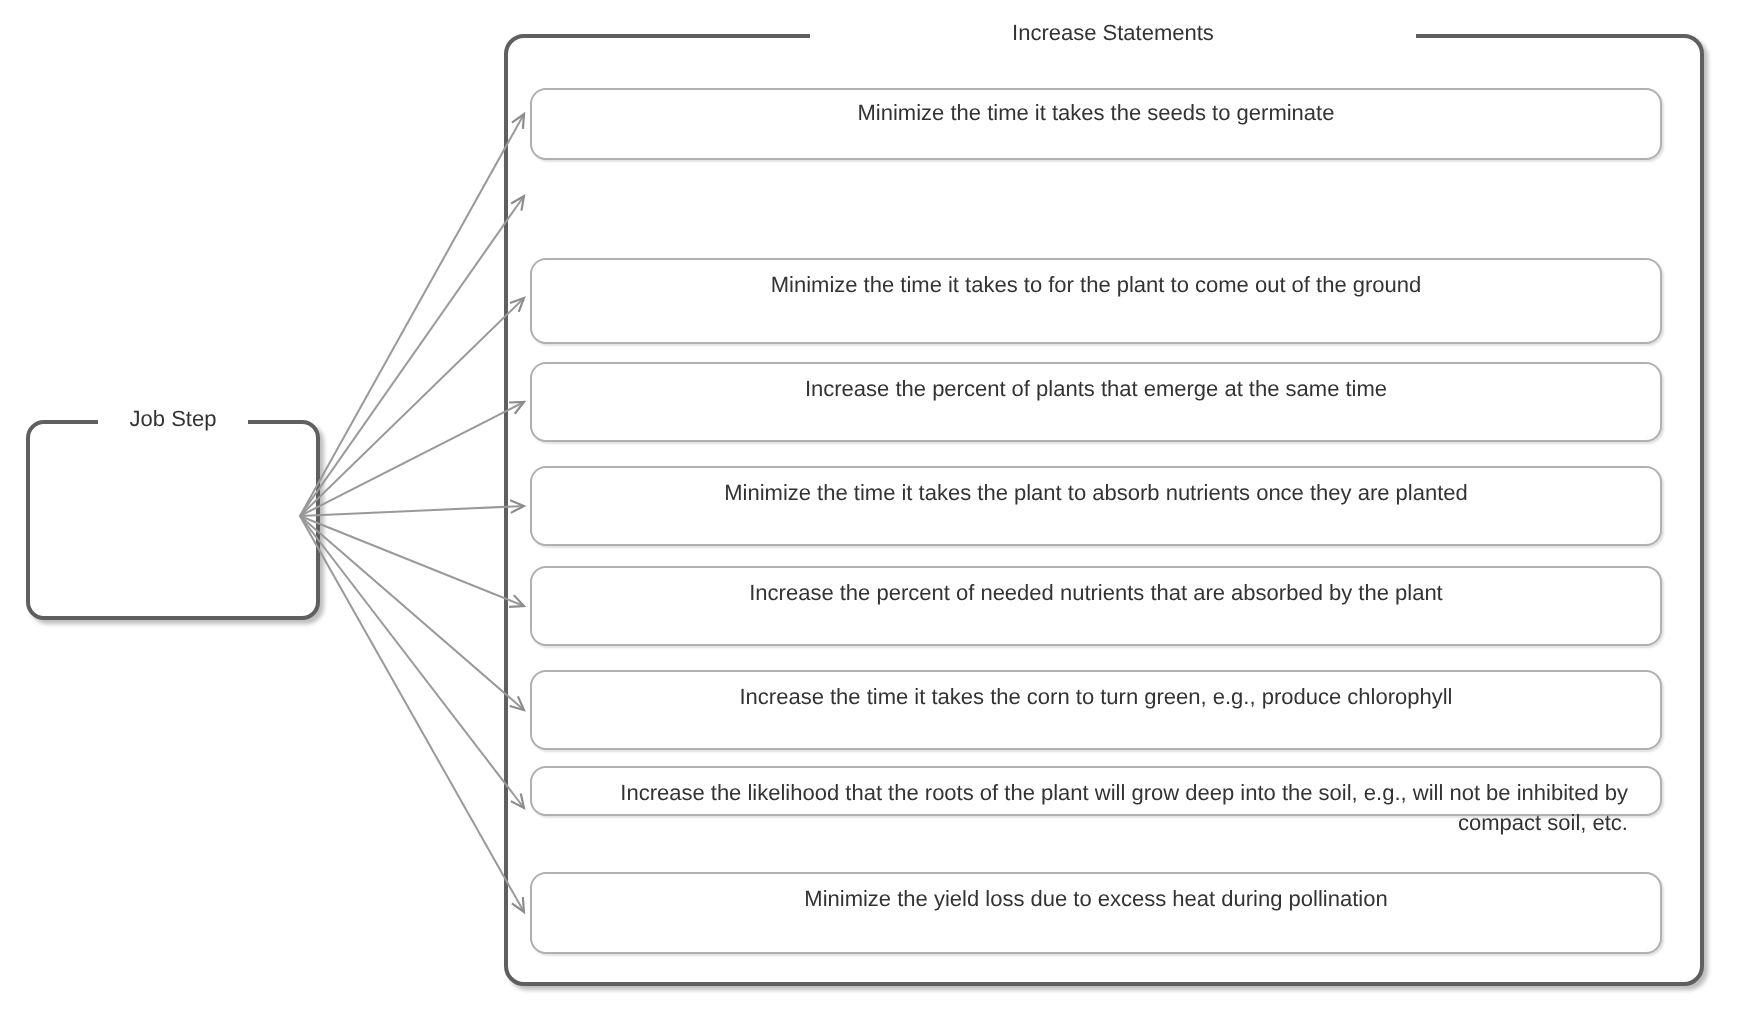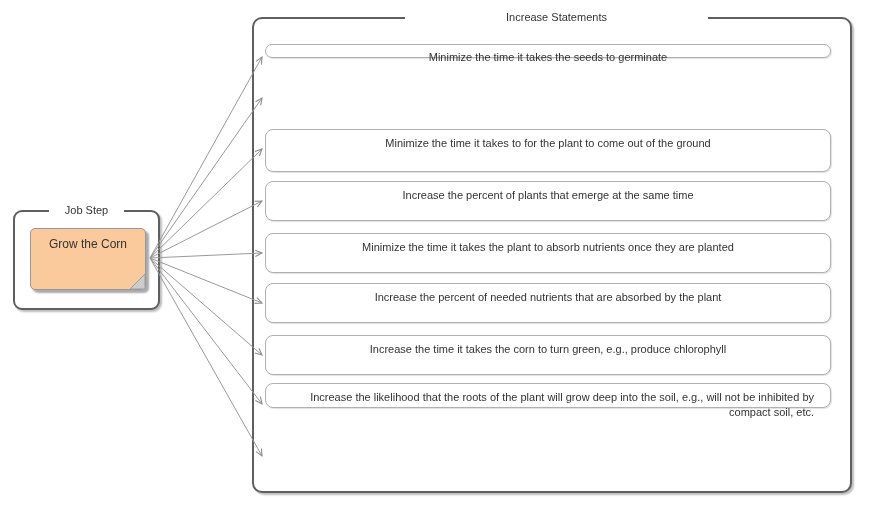--- a/index.html
+++ b/index.html
@@ -30,21 +30,21 @@
     padding-top:8px;text-align:center;font-size:12px;line-height:14px;color:#333;
   }
   .note-fold{position:absolute;right:0;bottom:0;width:15px;height:15px;display:block;}
   
   .stmt{
     position:absolute;left:265px;width:566px;box-sizing:border-box;background:#ffffff;
     border:1px solid #b0b0b0;border-radius:8px;box-shadow:1px 1px 1px #e2e2e2;
     font-size:11px;line-height:15px;text-align:center;color:#333;
     padding:6px 16px 0 16px;z-index:2;
   }
-  .s1{top:44px;height:14px;padding-top:5px;}
+  .s1{top:44px;height:36px;padding-top:5px;}
   .s2{top:78px;height:40px;}
   .s3{top:129px;height:43px;}
   .s4{top:181px;height:40px;}
   .s5{top:233px;height:40px;}
   .s6{top:283px;height:40px;text-align:center;}
   .s7{top:335px;height:40px;}
   .s8{top:383px;height:25px;text-align:right;}
   .s9{top:436px;height:41px;}
   
   .arrows{position:absolute;left:0;top:0;width:869px;height:513px;z-index:4;pointer-events:none;}
@@ -54,34 +54,29 @@
 <body>
 
 <div class="stage">
 
   <div class="panel panel-outcomes"></div>
   <div class="panel-title title-outcomes">Increase Statements</div>
 
   <div class="panel panel-jobstep"></div>
   <div class="panel-title title-jobstep">Job Step</div>
 
-  <div class="note">
-    <div class="note-label">Grow the Corn</div>
-    <svg class="note-fold" viewBox="0 0 16 16" width="15" height="15">
-      <path d="M0,16 L16,0 L16,16 Z" fill="#cccccc" stroke="#999999" stroke-width="1"></path>
-    </svg>
-  </div>
 
   <div class="stmt s1">Minimize the time it takes the seeds to germinate</div>
   <div class="stmt s4">Increase the percent of plants that emerge at the same time</div>
   <div class="stmt s3">Minimize the time it takes to for the plant to come out of the ground</div>
   <div class="stmt s5">Minimize the time it takes the plant to absorb nutrients once they are planted</div>
   <div class="stmt s6">Increase the percent of needed nutrients that are absorbed by the plant</div>
   <div class="stmt s7">Increase the time it takes the corn to turn green, e.g., produce chlorophyll</div>
   <div class="stmt s8">Increase the likelihood that the roots of the plant will grow deep into the soil, e.g., will not be inhibited by compact soil, etc.</div>
+  <div class="stmt s9">Minimize the yield loss due to excess heat during pollination</div>
 
   <svg class="arrows" viewBox="0 0 869 513">
     <defs>
       <marker id="arrowhead" viewBox="0 0 10 10" refX="8.5" refY="5" markerWidth="9" markerHeight="9" orient="auto" markerUnits="userSpaceOnUse">
         <path d="M1,1.5 L8.5,5 L1,8.5" fill="none" stroke="#8c8c8c" stroke-width="1.2"></path>
       </marker>
     </defs>
     <line x1="150" y1="258" x2="262" y2="57" marker-end="url(#arrowhead)"></line>
     <line x1="150" y1="258" x2="262" y2="98" marker-end="url(#arrowhead)"></line>
     <line x1="150" y1="258" x2="262" y2="149" marker-end="url(#arrowhead)"></line>

